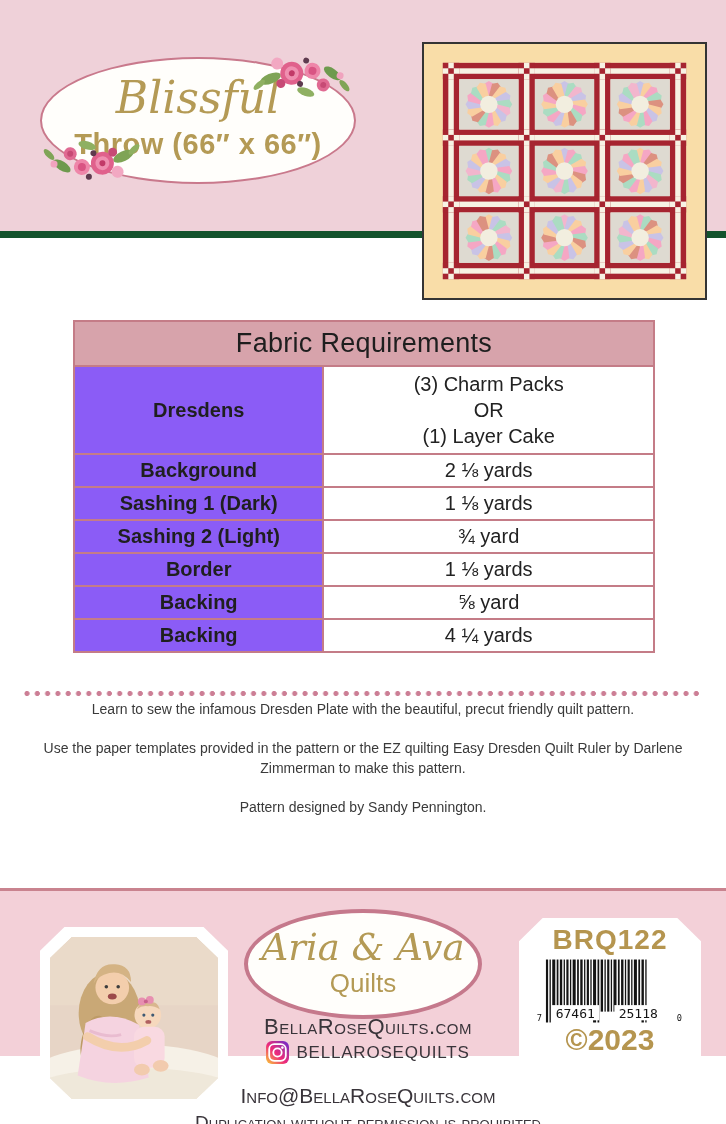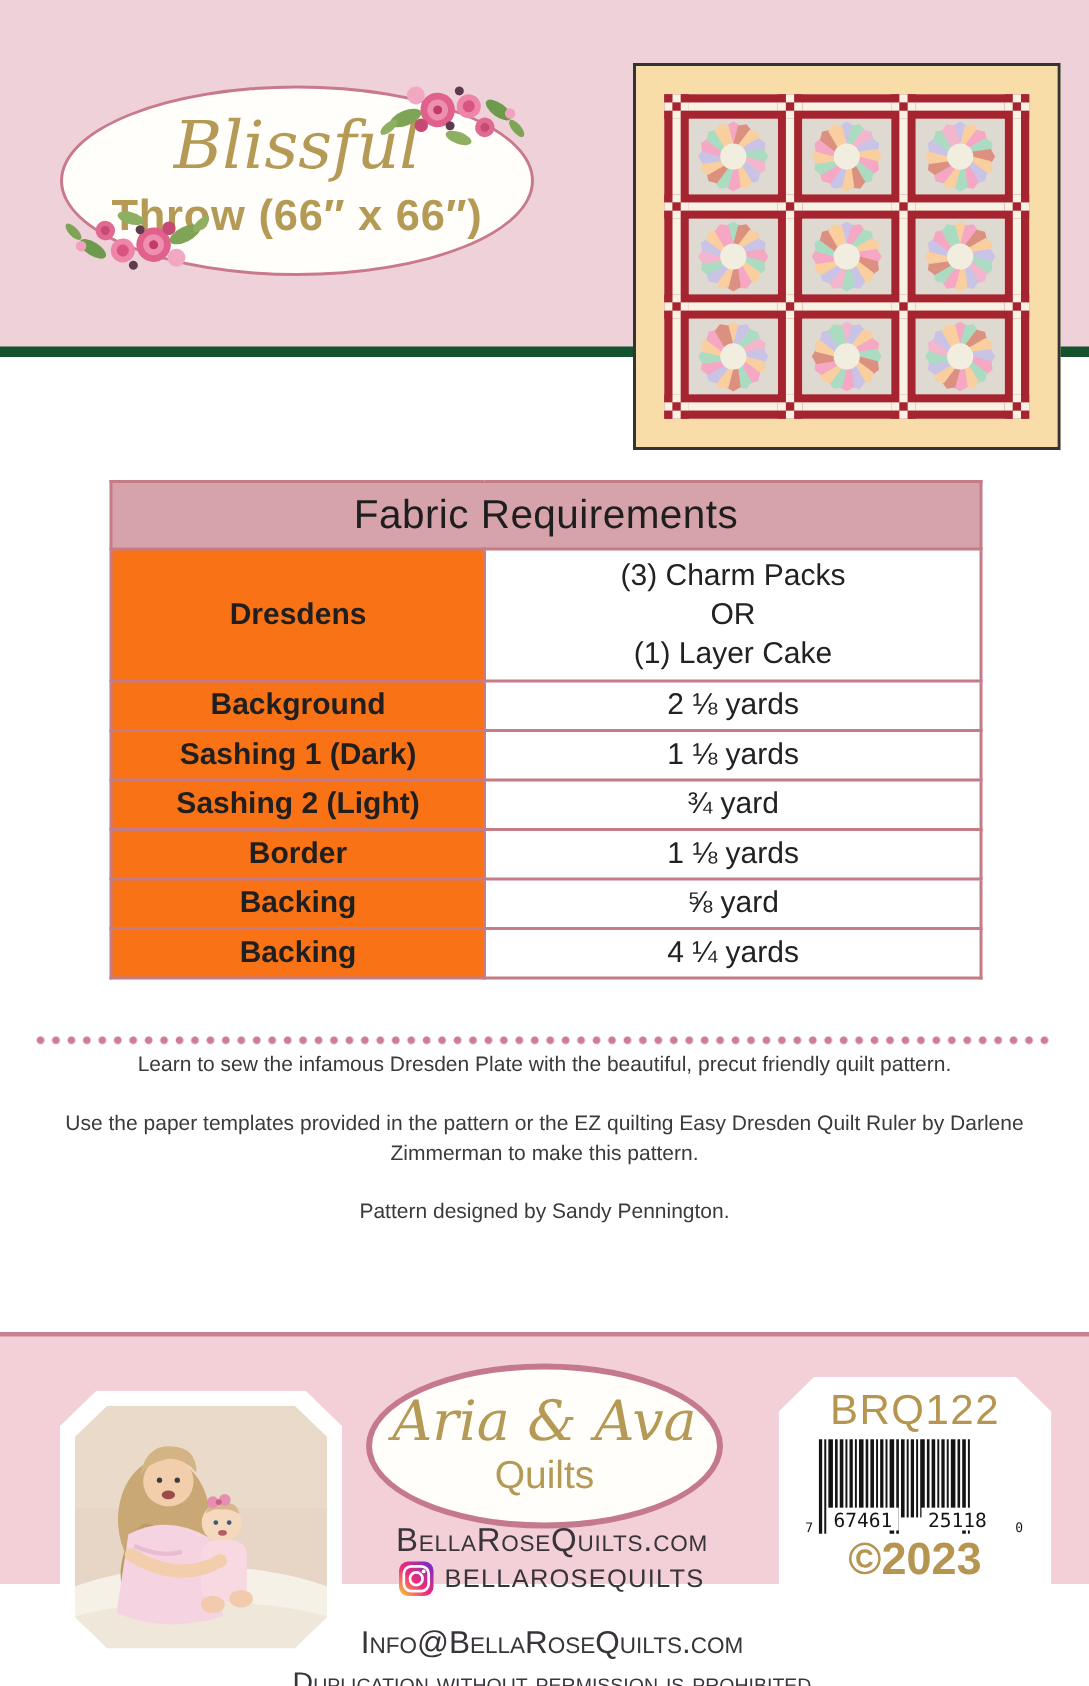--- a/index.html
+++ b/index.html
@@ -40,21 +40,21 @@
   .fabric-table {
     position:absolute; left:73px; top:320px; width:582px;
     border-collapse:collapse; table-layout:fixed;
   }
   .fabric-table td { border:2.5px solid #C47C87; }
   .fabric-table .th {
     background:#D7A3AB; text-align:center; font-size:27px; font-weight:400;
     color:#1e1e1e; padding:6px 0; letter-spacing:0.3px;
   }
   .fabric-table .lbl {
-    background:#f97316; font-weight:bold; text-align:center;
+    background:#8b5cf6; font-weight:bold; text-align:center;
     font-size:20px; color:#1f1f1f; padding:4px 0;
   }
   .fabric-table .val { background:#ffffff; text-align:center; font-size:20px; color:#222; padding:4px 0; }
   .fabric-table .multi span { display:block; line-height:26px; }
 
   
   .dots-divider {
     position:absolute; left:24px; top:690px; width:678px; height:7px;
     background-image:radial-gradient(circle at 3px 3.5px, #CC7E95 2.2px, rgba(0,0,0,0) 2.9px);
     background-size:10.3px 7px; background-repeat:repeat-x;
@@ -100,21 +100,21 @@
   .insta-icon { width:23px; height:23px; border-radius:6px; position:relative;
     background:linear-gradient(45deg,#F9CE34 0%,#EE2A7B 45%,#B5309A 70%,#6228D7 100%); }
   .insta-icon svg { position:absolute; inset:0; }
   .email-line { font-variant:small-caps; font-size:21px; margin-top:20px; line-height:23px; }
   .legal-line { font-variant:small-caps; font-size:19px; margin-top:5px; line-height:21px; color:#3a353b; }
 
   .sku-label {
     position:absolute; left:519px; top:27px; width:182px; height:178px;
     background:#ffffff; text-align:center; padding-top:7px;
   }
-  .sku-code { font-size:28px; font-weight:normal; color:#B5954F; letter-spacing:1px; line-height:30px; }
+  .sku-code { font-size:28px; font-weight:bold; color:#B5954F; letter-spacing:1px; line-height:30px; }
   .barcode-svg { width:152px; height:68px; display:block; margin:2px auto 0; }
   .copyright { font-size:30px; font-weight:bold; color:#B5954F; line-height:30px; }
 </style>
 </head>
 <body>
 
 <div class="page">
 
   <div class="top-band">
     <div class="title-oval">

